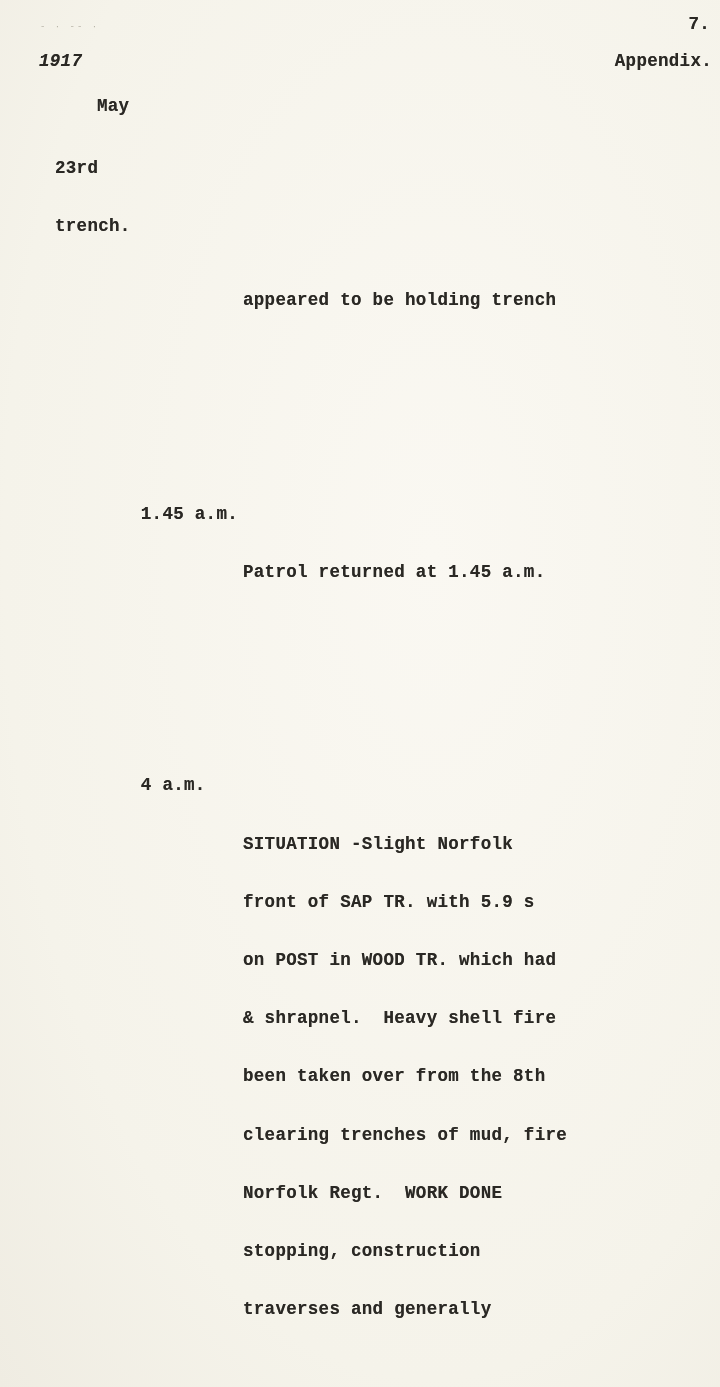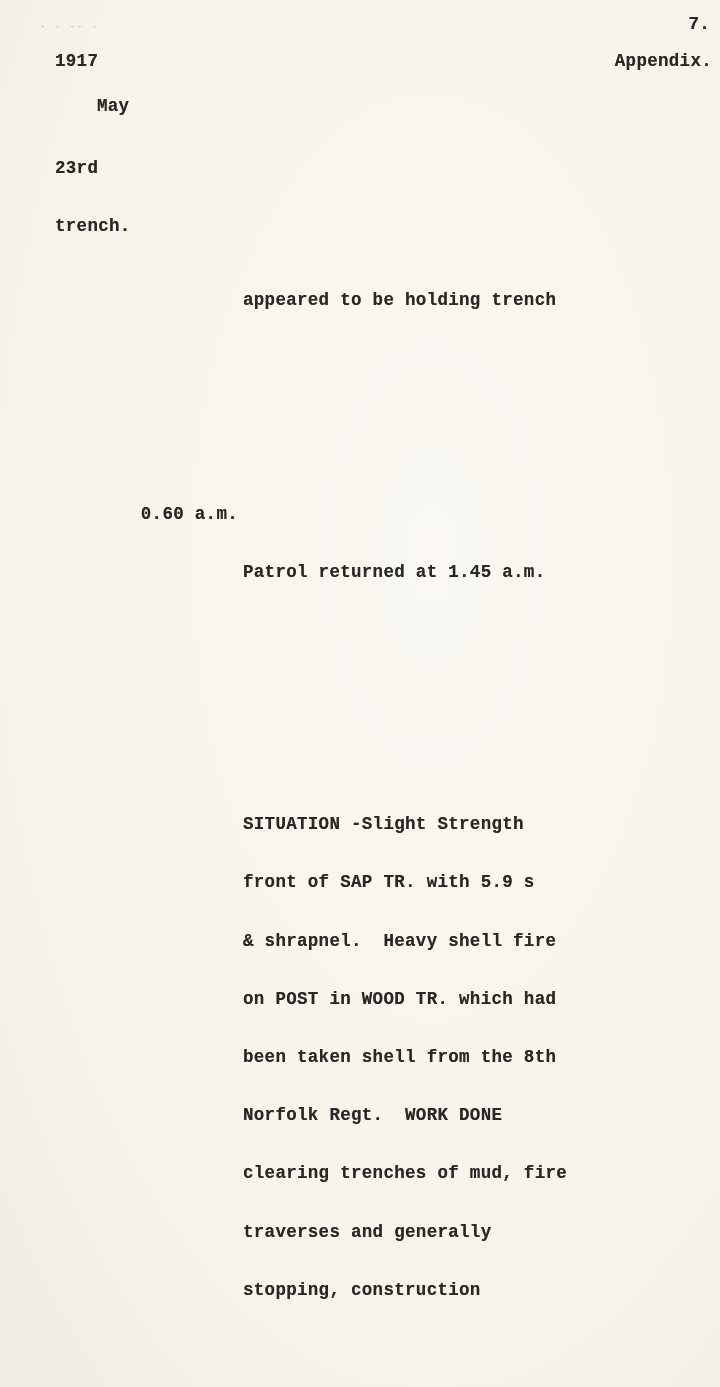--- a/index.html
+++ b/index.html
@@ -20,21 +20,21 @@
     }
     .typed {
       font-size: 17.5px;
       font-weight: bold;
       letter-spacing: 0.3px;
       white-space: pre;
       line-height: 19.4px;
       text-shadow: 0 0 0.6px rgba(40,38,34,0.6);
     }
     .page-num { position: absolute; right: 10px; top: 15px; }
-    .year { position: absolute; left: 55px; top: 52px; }
+    .year { position: absolute; left: 39px; top: 52px; font-style: italic; }
     .appendix { position: absolute; right: 8px; top: 52px; }
     .month { position: absolute; left: 55px; top: 97px; padding-left: 42px; }
     .date-col { position: absolute; left: 55px; top: 120px; }
     .date-col div { height: 19.4px; }
     .entries { position: absolute; left: 0; top: 136px; width: 720px; }
     .entry { position: relative; }
     .entry .time {
       position: absolute;
       width: 238px;
       left: 0;
@@ -66,38 +66,39 @@
 
     
     <div class="entry">
       <div class="lines">
         <div>appeared to be holding trench</div>
       </div>
     </div>
 
     
     <div class="entry">
-      <div class="time">0.60 a.m.</div>
+      <div class="time">1.45 a.m.</div>
       <div class="lines">
         <div>Patrol returned at 1.45 a.m.</div>
       </div>
     </div>
 
     
     <div class="entry">
+      <div class="time">4 a.m.   </div>
       <div class="lines">
-        <div>SITUATION -Slight Strength</div>
+        <div>SITUATION -Slight Norfolk</div>
         <div>front of SAP TR. with 5.9 s</div>
+        <div>on POST in WOOD TR. which had</div>
         <div>&amp; shrapnel.  Heavy shell fire</div>
-        <div>on POST in WOOD TR. which had</div>
-        <div>been taken shell from the 8th</div>
+        <div>been taken over from the 8th</div>
+        <div>clearing trenches of mud, fire</div>
         <div>Norfolk Regt.  WORK DONE</div>
-        <div>clearing trenches of mud, fire</div>
+        <div>stopping, construction</div>
         <div>traverses and generally</div>
-        <div>stopping, construction</div>
         
       </div>
     </div>
 
     
     
 
     
     
 

